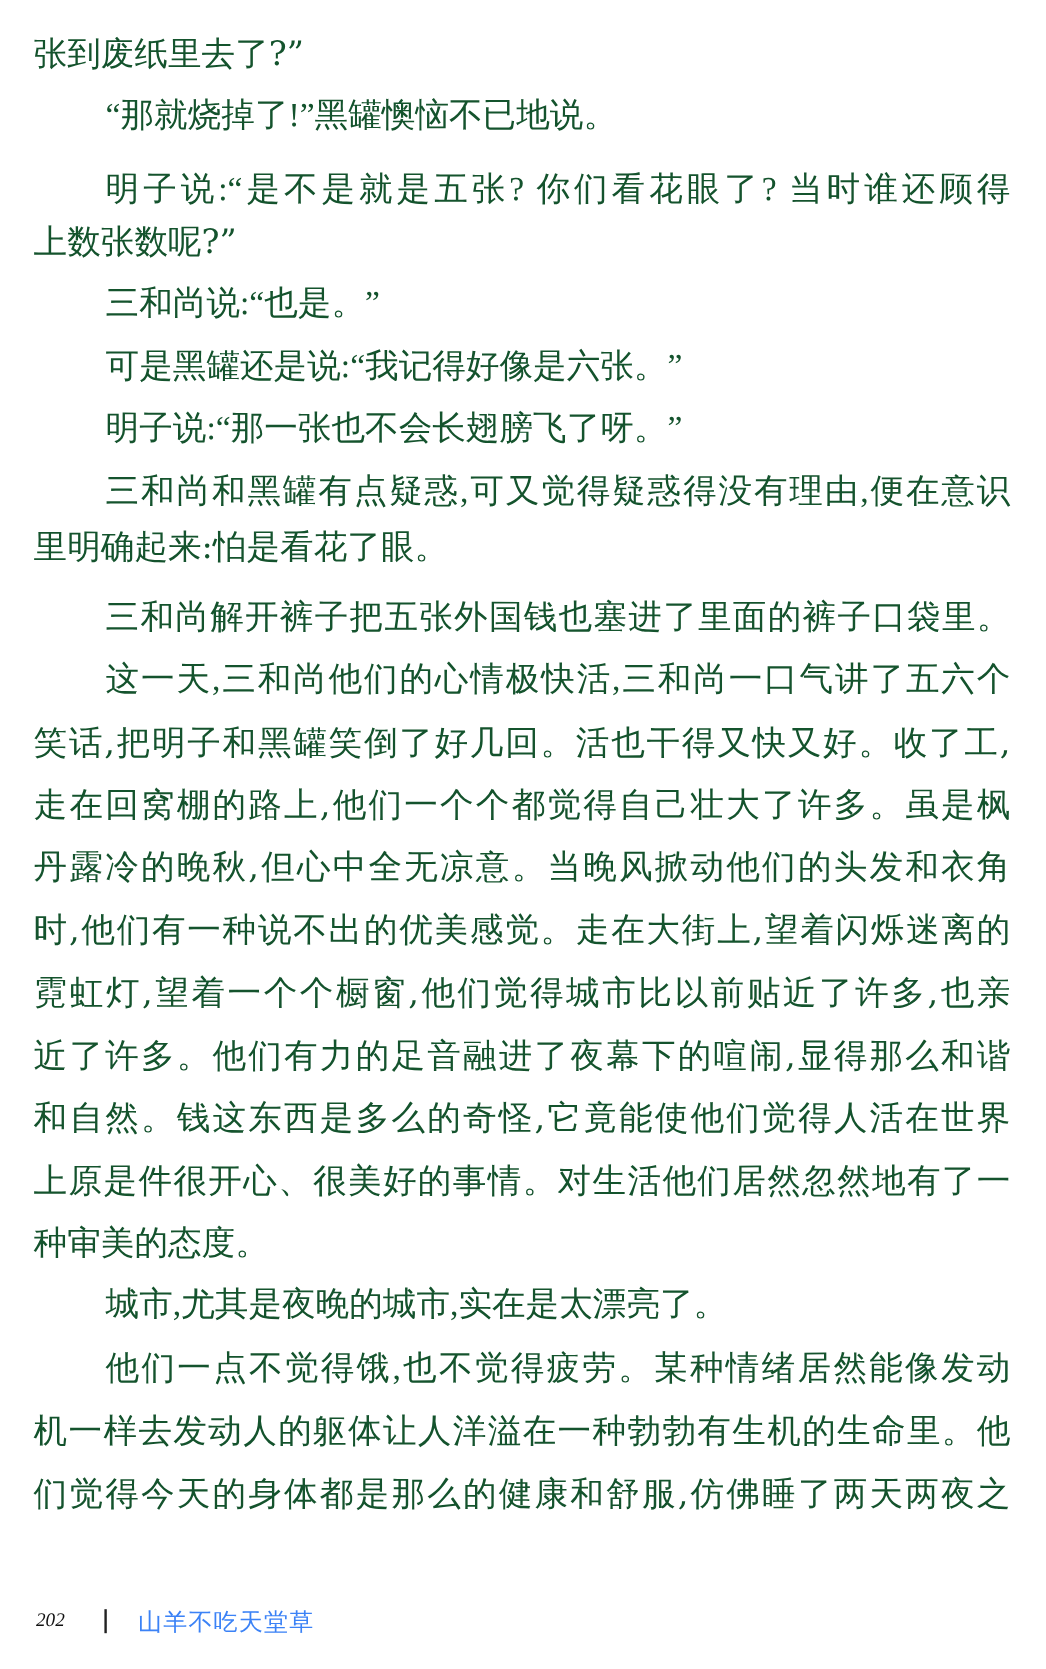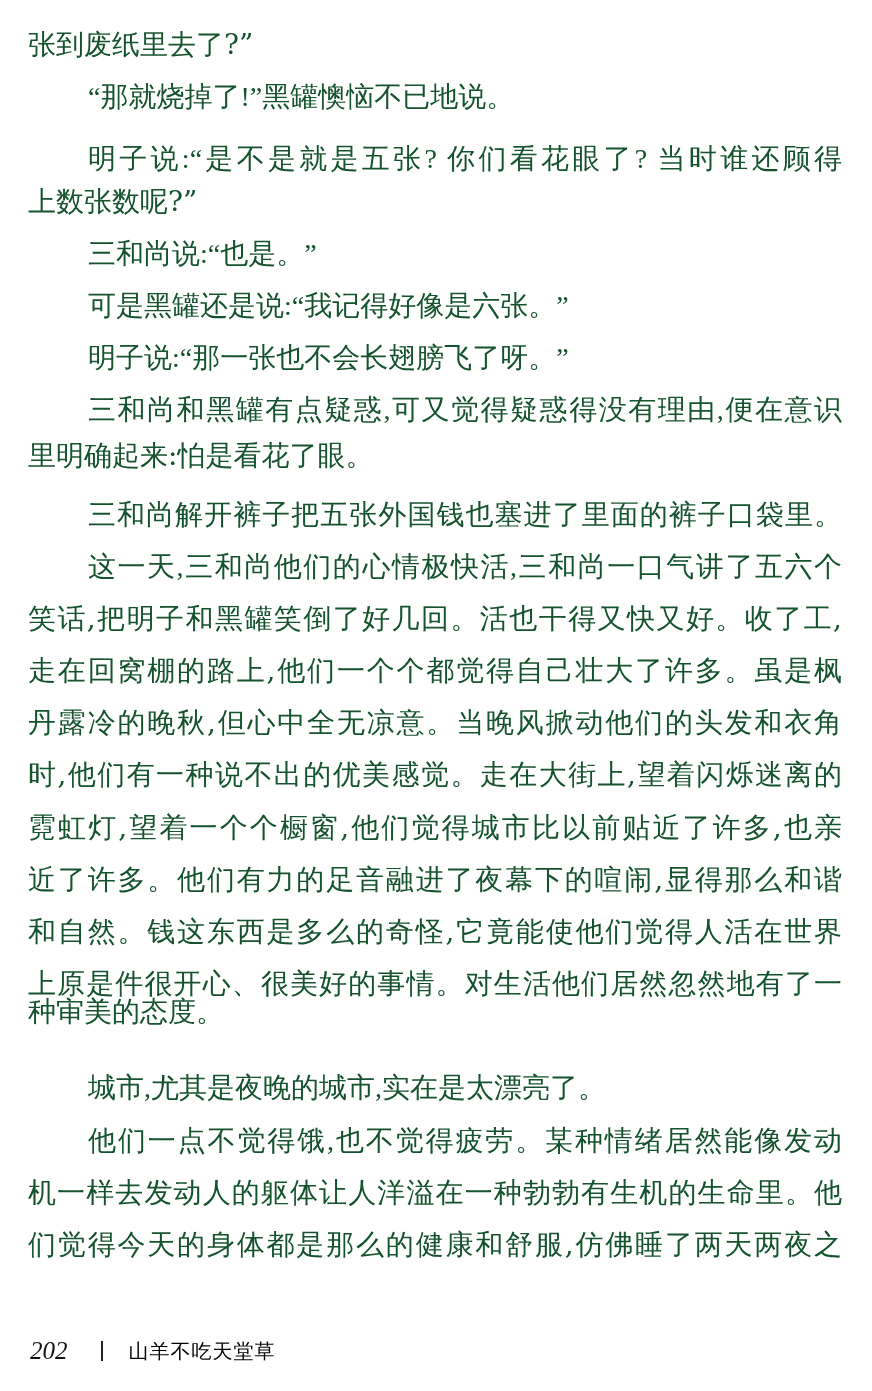--- a/index.html
+++ b/index.html
@@ -8,23 +8,23 @@
   .line {
     position:absolute; left:28px; width:814px; height:40px;
     font-family:"DejaVu Serif","Liberation Serif",serif;
     font-size:28px; line-height:40px; color:#14532d;
     white-space:nowrap; text-align:justify; text-align-last:justify;
     letter-spacing:0;
   }
   .line.indent { left:88px; width:754px;font-family:Liberation Serif, serif; }
   .line.last { text-align-last:left; }
   .footer { position:absolute; left:30px; top:1334px; height:34px; display:flex; align-items:center; }
-  .page-num { font-family:"Liberation Serif","DejaVu Serif",serif; font-style:italic; font-size:25px; color:#111; }
+  .page-num { font-family:"Liberation Serif","DejaVu Serif",serif; font-style:italic; font-size:16px; color:#111; }
   .sep { width:2px; height:20px; background:#222; margin:0 26px 0 33px; }
-  .book-title { font-family:"DejaVu Sans","Liberation Sans",sans-serif; font-size:20px; color:#000000; letter-spacing:1px; }
+  .book-title { font-family:"DejaVu Sans","Liberation Sans",sans-serif; font-size:20px; color:#3b82f6; letter-spacing:1px; }
 </style>
 </head>
 <body>
 
 <div class="page">
   <div id="body-text">
       <div class="line last" style="top: 25px;">张到废纸里去了?”</div>
       <div class="line indent last" style="top: 77.17px;">“那就烧掉了!”黑罐懊恼不已地说。</div>
       <div class="line indent" style="top: 139px;">明子说:“是不是就是五张? 你们看花眼了? 当时谁还顾得</div>
       <div class="line last" style="top: 181.51px;">上数张数呢?”</div>
@@ -36,21 +36,21 @@
       <div class="line indent" style="top: 494.53px;">三和尚解开裤子把五张外国钱也塞进了里面的裤子口袋里。</div>
       <div class="line indent" style="top: 546.7px;">这一天,三和尚他们的心情极快活,三和尚一口气讲了五六个</div>
       <div class="line" style="top: 598.87px;">笑话,把明子和黑罐笑倒了好几回。活也干得又快又好。收了工,</div>
       <div class="line" style="top: 651.04px;">走在回窝棚的路上,他们一个个都觉得自己壮大了许多。虽是枫</div>
       <div class="line" style="top: 703.21px;">丹露冷的晚秋,但心中全无凉意。当晚风掀动他们的头发和衣角</div>
       <div class="line" style="top: 755.38px;">时,他们有一种说不出的优美感觉。走在大街上,望着闪烁迷离的</div>
       <div class="line" style="top: 807.55px;">霓虹灯,望着一个个橱窗,他们觉得城市比以前贴近了许多,也亲</div>
       <div class="line" style="top: 859.72px;">近了许多。他们有力的足音融进了夜幕下的喧闹,显得那么和谐</div>
       <div class="line" style="top: 911.89px;">和自然。钱这东西是多么的奇怪,它竟能使他们觉得人活在世界</div>
       <div class="line" style="top: 964.06px;">上原是件很开心、很美好的事情。对生活他们居然忽然地有了一</div>
-      <div class="line last" style="top: 992px;">种审美的态度。</div>
+      <div class="line last" style="top: 1016px;">种审美的态度。</div>
       <div class="line indent last" style="top: 1068.4px;">城市,尤其是夜晚的城市,实在是太漂亮了。</div>
       <div class="line indent" style="top: 1120.57px;">他们一点不觉得饿,也不觉得疲劳。某种情绪居然能像发动</div>
       <div class="line" style="top: 1172.74px;">机一样去发动人的躯体让人洋溢在一种勃勃有生机的生命里。他</div>
       <div class="line" style="top: 1224.91px;">们觉得今天的身体都是那么的健康和舒服,仿佛睡了两天两夜之</div>
     </div>
 
   <div class="footer">
     <span class="page-num">202</span>
     <span class="sep"></span>
     <span class="book-title">山羊不吃天堂草</span>

